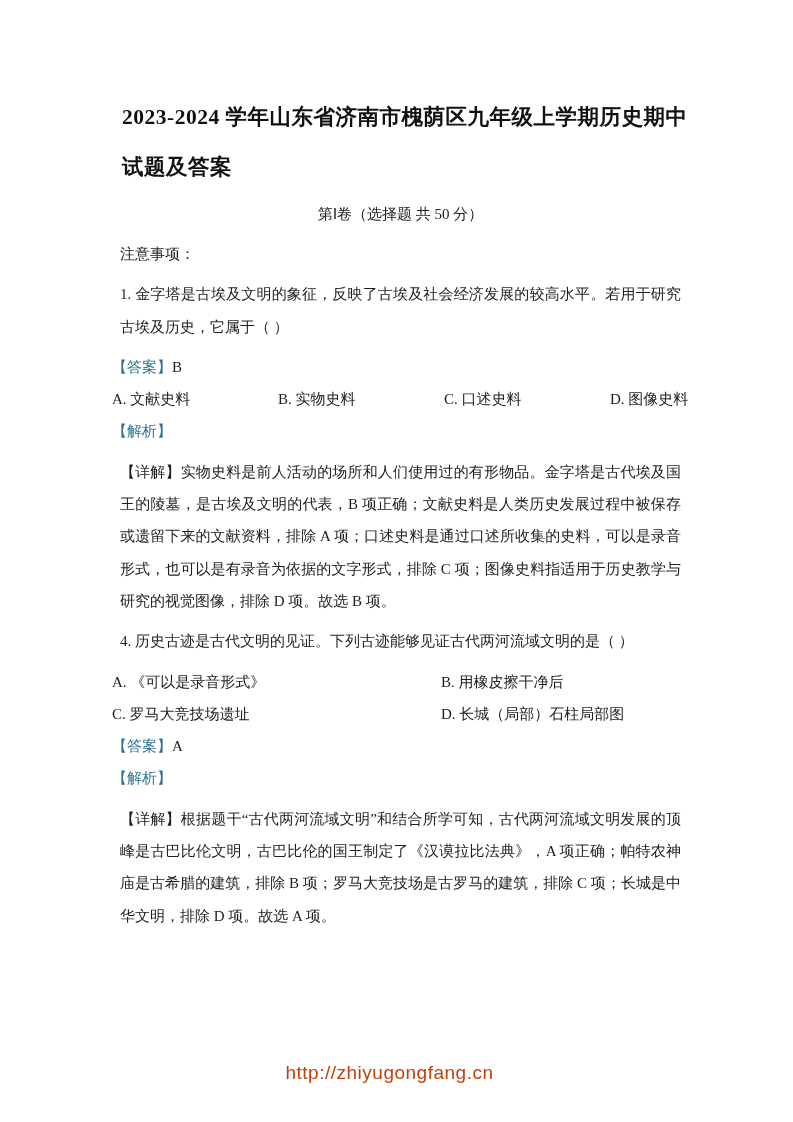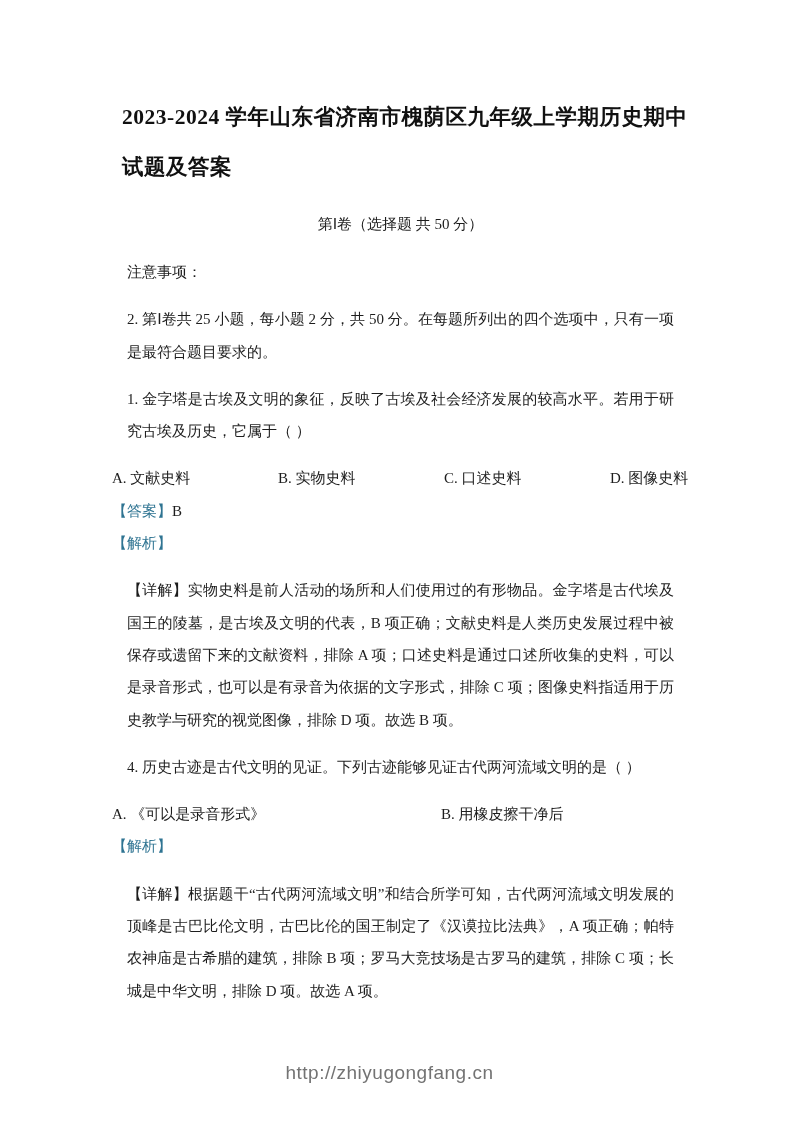--- a/index.html
+++ b/index.html
@@ -21,27 +21,27 @@
   }
   h1.doc-title {
     margin: 92px 0 0 10px;
     font-size: 21.5px;
     font-weight: 700;
     line-height: 50px;
     letter-spacing: 0.5px;
     color: #111111;
   }
   .section-header {
-    margin: 16px;
+    margin: 6px;
     font-size: 15px;
     line-height: 32px;
     text-align: center;
   }
   p.bl {
-    margin: 15px;
+    margin: 8px;
     font-size: 15px;
     line-height: 32.3px;
     text-align: justify;
   }
   p.bl-left {
     margin: 0;
     font-size: 15px;
     line-height: 32.3px;
     text-align: left;
   }
@@ -62,44 +62,45 @@
   }
   .footer-url {
     position: absolute;
     left: 0;
     right: 14px;
     top: 1062px;
     text-align: center;
     font-family: "Liberation Sans", sans-serif;
     font-size: 19px;
     letter-spacing: 0.5px;
-    color: #737373;
+    color: #c2410c;
   }
 </style>
 </head>
 <body>
 
 <div class="page">
   <div class="content">
 
     <h1 class="doc-title">2023-2024 学年山东省济南市槐荫区九年级上学期历史期中试题及答案</h1>
 
     <div class="section-header">第Ⅰ卷（选择题  共 50 分）</div>
 
     <p class="bl">注意事项：</p>
-    <p class="bl">2. 第Ⅰ卷共 25 小题，每小题 2 分，共 50 分。在每题所列出的四个选项中，只有一项是最符合题目要求的。</p>
 
     <p class="bl">1.  金字塔是古埃及文明的象征，反映了古埃及社会经济发展的较高水平。若用于研究古埃及历史，它属于（      ）</p>
+    <p class="bl-left"><span class="teal">【答案】</span><span>B</span></p>
     <p class="bl-left"><span class="oc">A.  文献史料</span><span class="oc">B.  实物史料</span><span class="oc">C.  口述史料</span><span>D.  图像史料</span></p>
-    <p class="bl-left"><span class="teal">【答案】</span><span>B</span></p>
     <p class="bl-left teal">【解析】</p>
     <p class="bl">【详解】实物史料是前人活动的场所和人们使用过的有形物品。金字塔是古代埃及国王的陵墓，是古埃及文明的代表，B 项正确；文献史料是人类历史发展过程中被保存或遗留下来的文献资料，排除 A 项；口述史料是通过口述所收集的史料，可以是录音形式，也可以是有录音为依据的文字形式，排除 C 项；图像史料指适用于历史教学与研究的视觉图像，排除 D 项。故选 B 项。</p>
 
     <p class="bl">4.  历史古迹是古代文明的见证。下列古迹能够见证古代两河流域文明的是（      ）</p>
     <p class="bl-left"><span class="oc2">A.  《可以是录音形式》</span><span>B.  用橡皮擦干净后</span></p>
+    <p class="bl-left"><span class="oc2">C.  罗马大竞技场遗址</span><span>D.  长城（局部）石柱局部图</span></p>
+    <p class="bl-left"><span class="teal">【答案】</span><span>A</span></p>
     <p class="bl-left teal">【解析】</p>
     <p class="bl">【详解】根据题干“古代两河流域文明”和结合所学可知，古代两河流域文明发展的顶峰是古巴比伦文明，古巴比伦的国王制定了《汉谟拉比法典》，A 项正确；帕特农神庙是古希腊的建筑，排除 B 项；罗马大竞技场是古罗马的建筑，排除 C 项；长城是中华文明，排除 D 项。故选 A 项。</p>
 
 
   </div>
 
   <div class="footer-url">http://zhiyugongfang.cn</div>
 </div>
 
 </body></html>

